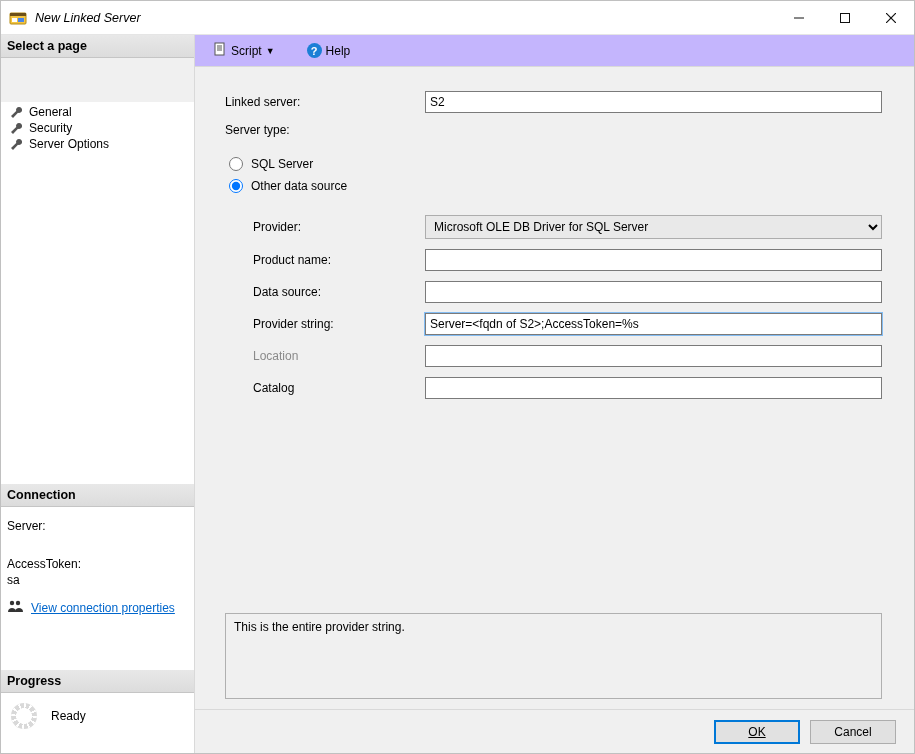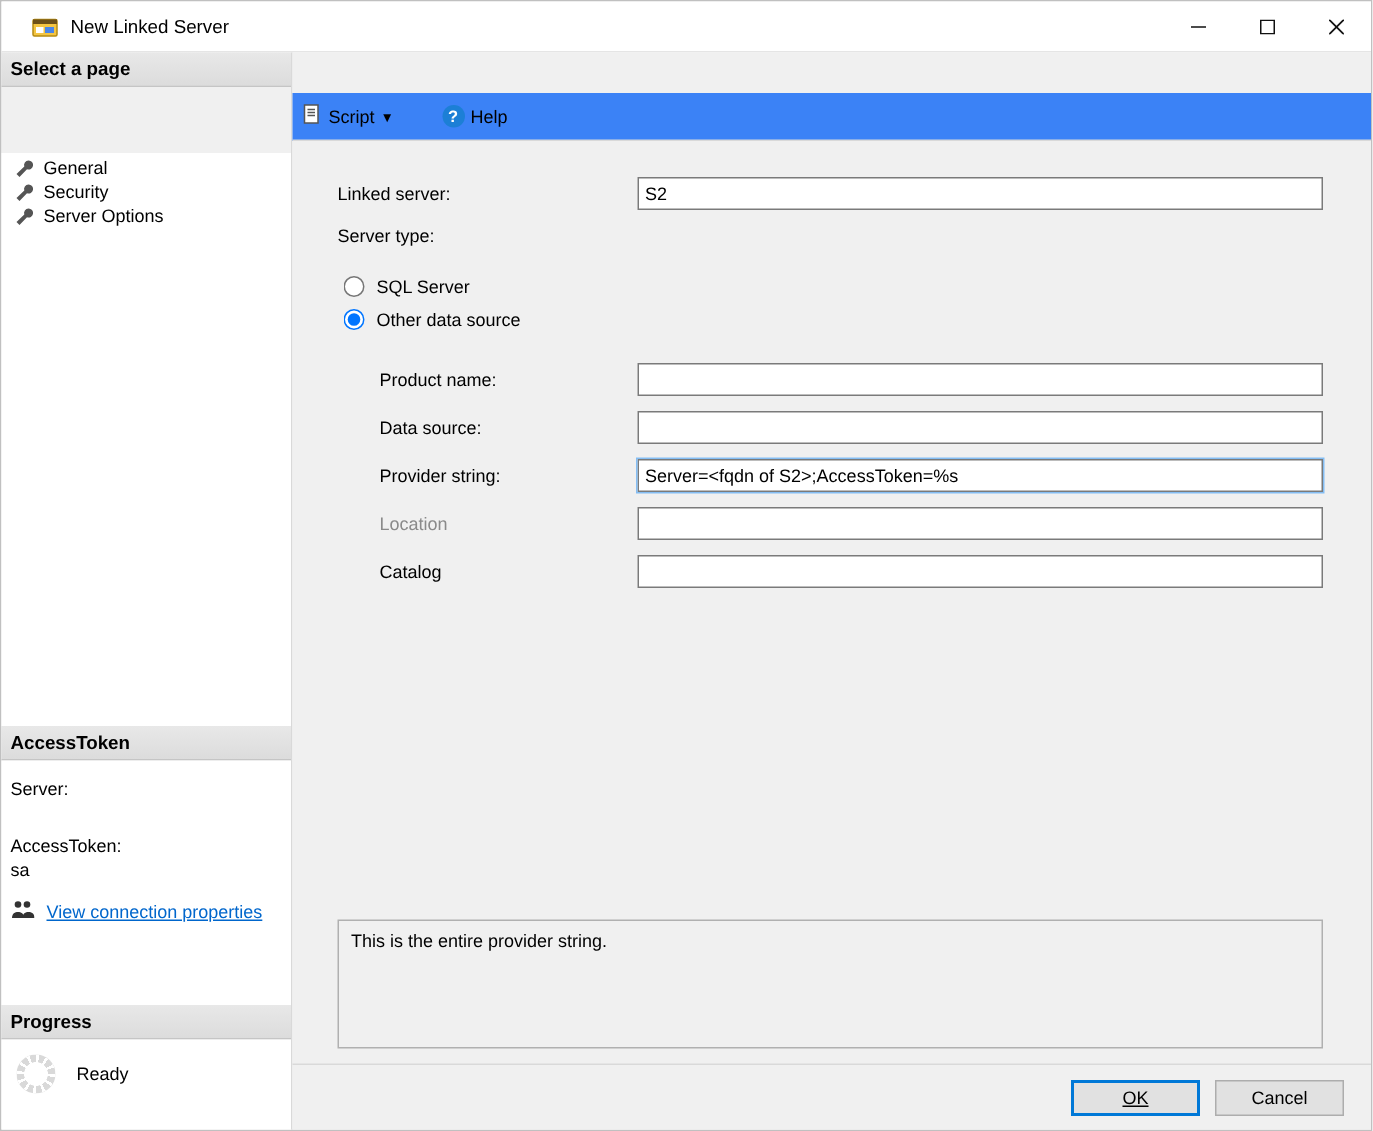--- a/index.html
+++ b/index.html
@@ -16,22 +16,23 @@
     width: 915px; height: 754px;
     display: flex; flex-direction: column;
     background: #fff;
     border: 1px solid #c0c0c0;
   }
   
   .titlebar {
     height: 34px;
     display: flex; align-items: center;
     background: #fff;
-    padding-left: 20px;
+    padding-left: 8px;
     border-bottom: 1px solid #e5e5e5;
+    font-style: italic;
   }
   .titlebar .app-icon {
     width: 18px; height: 18px;
     margin-right: 8px;
     display: inline-flex; align-items: center; justify-content: center;
   }
   .titlebar .title {
     flex: 0 0 auto;
     font-size: 12.5px;
   }
@@ -115,24 +116,24 @@
   
   .rightpanel {
     flex: 1;
     display: flex; flex-direction: column;
     padding: 0;
     background: #f0f0f0;
   }
   .toolbar {
     height: 32px;
     display: flex; align-items: center;
-    background: #3b82f6;
+    background: #c4b5fd;
     border-bottom: 1px solid #d9d9d9;
+    padding-left: 12px;
     gap: 6px;
-    margin-top: 27px;
   }
   .tb-btn {
     display: flex; align-items: center; gap: 4px;
     padding: 3px 6px;
   }
   .tb-sep { width: 8px; }
   .help-icon {
     width: 15px; height: 15px; border-radius: 50%;
     background: #1c7fd6; color: #fff;
     display: inline-flex; align-items: center; justify-content: center;
@@ -267,21 +268,21 @@
           <span class="wrench">
             <svg width="13" height="13" viewBox="0 0 13 13">
                 <path d="M9 1a3 3 0 0 0-2.8 4L1 10l2 2 5-5.2A3 3 0 1 0 9 1z" fill="#555"></path>
               </svg>
           </span>
           <span>Server Options</span>
         </div>
       </div>
       <div class="left-fill"></div>
 
-      <div class="section-header">AccessToken</div>
+      <div class="section-header">Connection</div>
       <div class="section-body conn-body">
         <div class="label">Server:</div>
         <div class="value"></div>
         <div class="label" style="margin-top:24px">AccessToken:</div>
         <div class="value">sa</div>
         <div class="viewprops">
           <span>
             <svg width="16" height="14" viewBox="0 0 16 14">
               <circle cx="5" cy="4" r="2.2" fill="#333"></circle>
               <circle cx="11" cy="4" r="2.2" fill="#333"></circle>
@@ -336,20 +337,28 @@
         <div class="radio-row">
           <input type="radio" name="stype" style="">
           <span>SQL Server</span>
         </div>
         <div class="radio-row" style="margin-bottom:18px">
           <input type="radio" name="stype" checked="" style="">
           <span>Other data source</span>
         </div>
 
         <div class="form-row">
+          <div class="lab indent">Provider:</div>
+          <div class="ctrl">
+            <select class="sel">
+              <option>Microsoft OLE DB Driver for SQL Server</option>
+            </select>
+          </div>
+        </div>
+        <div class="form-row">
           <div class="lab indent">Product name:</div>
           <div class="ctrl">
             <input type="text" class="field" value="" style="">
           </div>
         </div>
         <div class="form-row">
           <div class="lab indent">Data source:</div>
           <div class="ctrl">
             <input type="text" class="field" value="" style="">
           </div>

